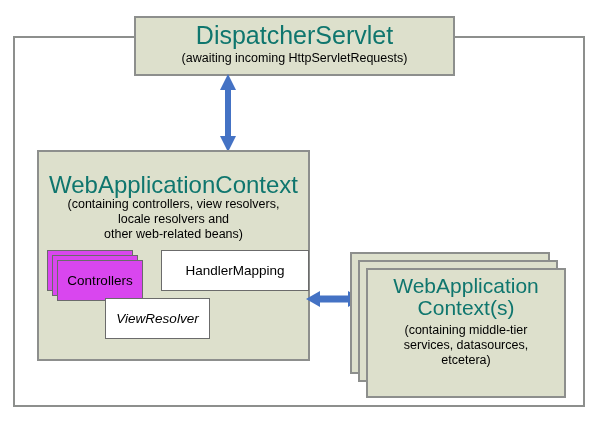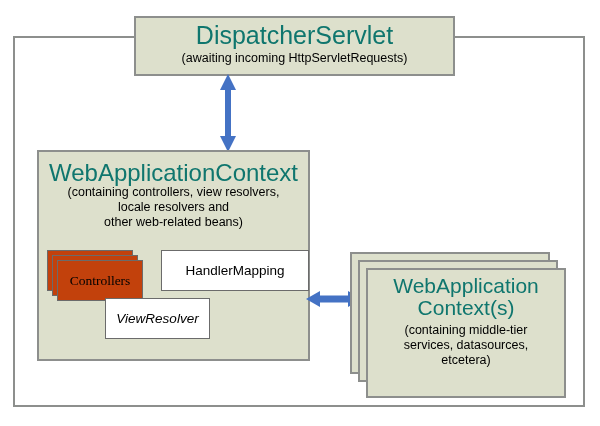--- a/index.html
+++ b/index.html
@@ -73,36 +73,35 @@
     font-size: 12.5px;
     margin-top: 3px;
   }
 
   
   #web-application-context {
     left: 37px;
     top: 150px;
     width: 273px;
     height: 211px;
-    padding-top: 8px;
+    padding-top: 20px;
   }
   #web-application-context .box-title {
     font-size: 24px;
   }
   #web-application-context .box-sub {
     font-size: 12.5px;
   }
 
   
   .stack-shadow {
     position: absolute;
-    background: #c2410c;
+    background: #d946ef;
     border: 1px solid #6b6b6b;
     box-sizing: border-box;
-    font-family: Liberation Serif, serif;
   }
   #controllers-stack {
     position: absolute;
     left: 47px;
     top: 250px;
     width: 100px;
     height: 55px;
   }
   #controllers-stack .s1 { left: 0px;  top: 0px;  width: 86px; height: 41px; }
   #controllers-stack .s2 { left: 5px;  top: 5px;  width: 86px; height: 41px; }

